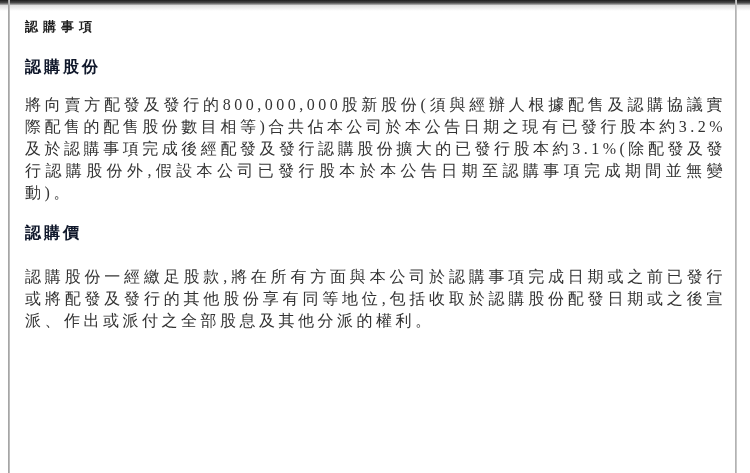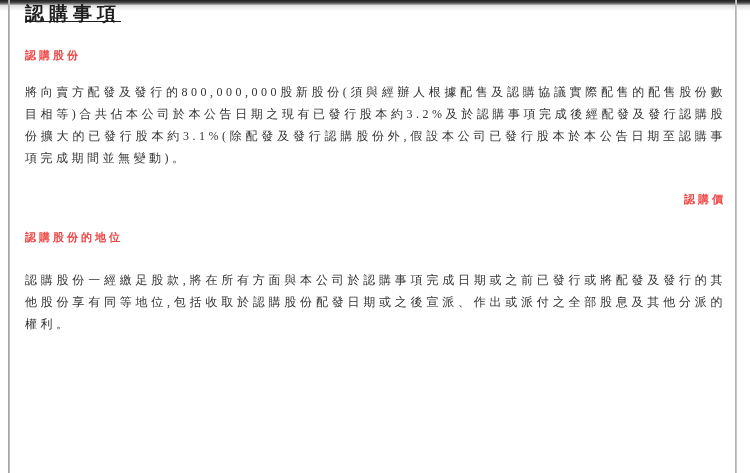--- a/index.html
+++ b/index.html
@@ -47,43 +47,43 @@
     background: linear-gradient(to right, #a8a8a8, #d2d2d2);
   }
 
   .content {
     position: relative;
     padding: 2px 24px 0 25px;
     color: #2f2f2f;
   }
 
   .doc-title {
-    font-size: 19px;
+    font-size: 13px;
     font-weight: bold;
     color: #1e1e1e;
     letter-spacing: 5px;
     line-height: 24px;
-    margin-top: 0;
-    text-decoration: underline;
+    margin-top: 13px;
   }
 
   .section-heading {
-    font-size: 11px;
+    font-size: 16px;
     font-weight: bold;
-    color: #ef4444;
+    color: #0f172a;
     letter-spacing: 3px;
     line-height: 17px;
+    font-family: Liberation Mono, monospace;
   }
 
   .h-1 { margin-top: 21px; }
-  .h-2 { margin-top: 22px; text-align: right; }
+  .h-2 { margin-top: 22px; }
   .h-3 { margin-top: 21px; }
 
   .para {
-    font-size: 12px;
+    font-size: 16px;
     color: #333333;
     letter-spacing: 3.5px;
     line-height: 22px;
     text-align: justify;
     text-justify: inter-character;
   }
 
   .p-1 { margin-top: 17px; }
   .p-2 { margin-top: 17px; }
   .p-3 { margin-top: 18px; }
@@ -104,18 +104,17 @@
     <h1 class="doc-title">認購事項</h1>
 
     <h2 class="section-heading h-1">認購股份</h2>
 
     <p class="para p-1">將向賣方配發及發行的800,000,000股新股份(須與經辦人根據配售及認購協議實際配售的配售股份數目相等)合共佔本公司於本公告日期之現有已發行股本約3.2%及於認購事項完成後經配發及發行認購股份擴大的已發行股本約3.1%(除配發及發行認購股份外,假設本公司已發行股本於本公告日期至認購事項完成期間並無變動)。</p>
 
     <h2 class="section-heading h-2">認購價</h2>
 
 
 
-    <h2 class="section-heading h-3">認購股份的地位</h2>
 
     <p class="para p-4">認購股份一經繳足股款,將在所有方面與本公司於認購事項完成日期或之前已發行或將配發及發行的其他股份享有同等地位,包括收取於認購股份配發日期或之後宣派、作出或派付之全部股息及其他分派的權利。</p>
 
   </div>
 </div>
 
 </body></html>

